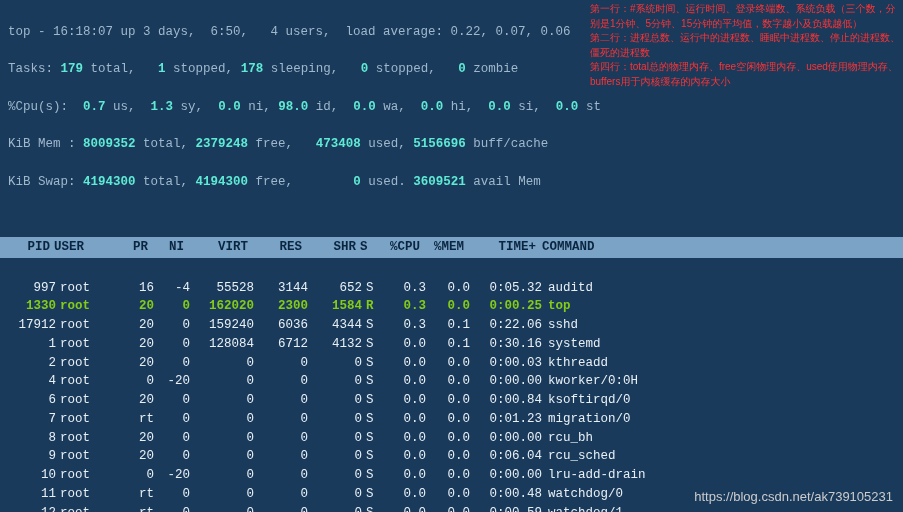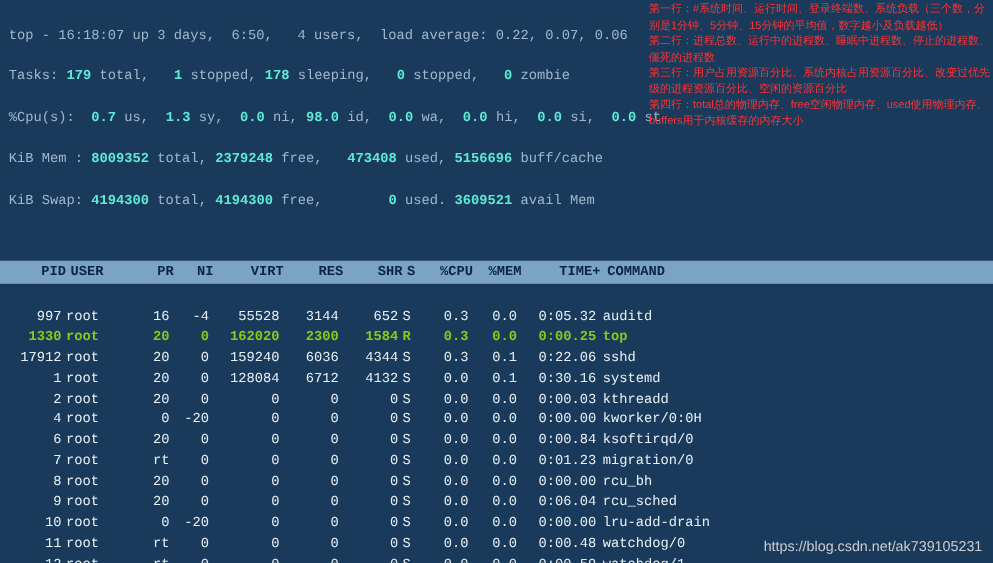--- a/index.html
+++ b/index.html
@@ -18,21 +18,21 @@
   .terminal {
     padding: 4px 8px;
     white-space: pre;
   }
   .dim { color: #9fb8cc; }
   .bold { font-weight: bold; color: #5eead4; }
   .header-row {
     background: #7aa3c5;
     color: #0a2540;
     font-weight: bold;
-    padding: 1px 12px;
+    padding: 1px 2px;
     margin: 2px -8px;
   }
   .header-row span { display:inline-block; }
   .row { color: #e8f0f5; }
   .row.hilite { font-weight: bold; color:#84cc16; }
   .col { display:inline-block; text-align:right; }
   .c-pid   { width: 48px; }
   .c-user  { width: 54px; text-align:left; padding-left:4px;}
   .c-pr    { width: 40px; }
   .c-ni    { width: 36px; }
@@ -74,17 +74,16 @@
 <div><span class="dim">KiB Mem :</span> <span class="bold">8009352</span> <span class="dim">total, </span><span class="bold">2379248</span> <span class="dim">free,   </span><span class="bold">473408</span> <span class="dim">used, </span><span class="bold">5156696</span> <span class="dim">buff/cache</span></div>
 <div><span class="dim">KiB Swap:</span> <span class="bold">4194300</span> <span class="dim">total, </span><span class="bold">4194300</span> <span class="dim">free,        </span><span class="bold">0</span> <span class="dim">used. </span><span class="bold">3609521</span> <span class="dim">avail Mem</span></div>
 <div style="height:6px"></div>
 <div class="header-row"><span class="col c-pid">PID</span><span class="col c-user">USER</span><span class="col c-pr">PR</span><span class="col c-ni">NI</span><span class="col c-virt">VIRT</span><span class="col c-res">RES</span><span class="col c-shr">SHR</span><span class="col c-s">S</span><span class="col c-cpu">%CPU</span><span class="col c-mem">%MEM</span><span class="col c-time">TIME+</span><span class="col c-cmd">COMMAND</span></div>
 <div id="process-rows"><div class="row"><span class="col c-pid">997</span><span class="col c-user">root</span><span class="col c-pr">16</span><span class="col c-ni">-4</span><span class="col c-virt">55528</span><span class="col c-res">3144</span><span class="col c-shr">652</span><span class="col c-s">S</span><span class="col c-cpu">0.3</span><span class="col c-mem">0.0</span><span class="col c-time">0:05.32</span><span class="col c-cmd">auditd</span></div><div class="row hilite"><span class="col c-pid">1330</span><span class="col c-user">root</span><span class="col c-pr">20</span><span class="col c-ni">0</span><span class="col c-virt">162020</span><span class="col c-res">2300</span><span class="col c-shr">1584</span><span class="col c-s">R</span><span class="col c-cpu">0.3</span><span class="col c-mem">0.0</span><span class="col c-time">0:00.25</span><span class="col c-cmd">top</span></div><div class="row"><span class="col c-pid">17912</span><span class="col c-user">root</span><span class="col c-pr">20</span><span class="col c-ni">0</span><span class="col c-virt">159240</span><span class="col c-res">6036</span><span class="col c-shr">4344</span><span class="col c-s">S</span><span class="col c-cpu">0.3</span><span class="col c-mem">0.1</span><span class="col c-time">0:22.06</span><span class="col c-cmd">sshd</span></div><div class="row"><span class="col c-pid">1</span><span class="col c-user">root</span><span class="col c-pr">20</span><span class="col c-ni">0</span><span class="col c-virt">128084</span><span class="col c-res">6712</span><span class="col c-shr">4132</span><span class="col c-s">S</span><span class="col c-cpu">0.0</span><span class="col c-mem">0.1</span><span class="col c-time">0:30.16</span><span class="col c-cmd">systemd</span></div><div class="row"><span class="col c-pid">2</span><span class="col c-user">root</span><span class="col c-pr">20</span><span class="col c-ni">0</span><span class="col c-virt">0</span><span class="col c-res">0</span><span class="col c-shr">0</span><span class="col c-s">S</span><span class="col c-cpu">0.0</span><span class="col c-mem">0.0</span><span class="col c-time">0:00.03</span><span class="col c-cmd">kthreadd</span></div><div class="row"><span class="col c-pid">4</span><span class="col c-user">root</span><span class="col c-pr">0</span><span class="col c-ni">-20</span><span class="col c-virt">0</span><span class="col c-res">0</span><span class="col c-shr">0</span><span class="col c-s">S</span><span class="col c-cpu">0.0</span><span class="col c-mem">0.0</span><span class="col c-time">0:00.00</span><span class="col c-cmd">kworker/0:0H</span></div><div class="row"><span class="col c-pid">6</span><span class="col c-user">root</span><span class="col c-pr">20</span><span class="col c-ni">0</span><span class="col c-virt">0</span><span class="col c-res">0</span><span class="col c-shr">0</span><span class="col c-s">S</span><span class="col c-cpu">0.0</span><span class="col c-mem">0.0</span><span class="col c-time">0:00.84</span><span class="col c-cmd">ksoftirqd/0</span></div><div class="row"><span class="col c-pid">7</span><span class="col c-user">root</span><span class="col c-pr">rt</span><span class="col c-ni">0</span><span class="col c-virt">0</span><span class="col c-res">0</span><span class="col c-shr">0</span><span class="col c-s">S</span><span class="col c-cpu">0.0</span><span class="col c-mem">0.0</span><span class="col c-time">0:01.23</span><span class="col c-cmd">migration/0</span></div><div class="row"><span class="col c-pid">8</span><span class="col c-user">root</span><span class="col c-pr">20</span><span class="col c-ni">0</span><span class="col c-virt">0</span><span class="col c-res">0</span><span class="col c-shr">0</span><span class="col c-s">S</span><span class="col c-cpu">0.0</span><span class="col c-mem">0.0</span><span class="col c-time">0:00.00</span><span class="col c-cmd">rcu_bh</span></div><div class="row"><span class="col c-pid">9</span><span class="col c-user">root</span><span class="col c-pr">20</span><span class="col c-ni">0</span><span class="col c-virt">0</span><span class="col c-res">0</span><span class="col c-shr">0</span><span class="col c-s">S</span><span class="col c-cpu">0.0</span><span class="col c-mem">0.0</span><span class="col c-time">0:06.04</span><span class="col c-cmd">rcu_sched</span></div><div class="row"><span class="col c-pid">10</span><span class="col c-user">root</span><span class="col c-pr">0</span><span class="col c-ni">-20</span><span class="col c-virt">0</span><span class="col c-res">0</span><span class="col c-shr">0</span><span class="col c-s">S</span><span class="col c-cpu">0.0</span><span class="col c-mem">0.0</span><span class="col c-time">0:00.00</span><span class="col c-cmd">lru-add-drain</span></div><div class="row"><span class="col c-pid">11</span><span class="col c-user">root</span><span class="col c-pr">rt</span><span class="col c-ni">0</span><span class="col c-virt">0</span><span class="col c-res">0</span><span class="col c-shr">0</span><span class="col c-s">S</span><span class="col c-cpu">0.0</span><span class="col c-mem">0.0</span><span class="col c-time">0:00.48</span><span class="col c-cmd">watchdog/0</span></div><div class="row"><span class="col c-pid">12</span><span class="col c-user">root</span><span class="col c-pr">rt</span><span class="col c-ni">0</span><span class="col c-virt">0</span><span class="col c-res">0</span><span class="col c-shr">0</span><span class="col c-s">S</span><span class="col c-cpu">0.0</span><span class="col c-mem">0.0</span><span class="col c-time">0:00.59</span><span class="col c-cmd">watchdog/1</span></div></div>
 </div>
 
 <div class="annotations">
   <div>第一行：#系统时间、运行时间、登录终端数、系统负载（三个数，分别是1分钟、5分钟、15分钟的平均值，数字越小及负载越低）</div>
   <div>第二行：进程总数、运行中的进程数、睡眠中进程数、停止的进程数、僵死的进程数</div>
-  <div>第三行：用户占用资源百分比、系统内核占用资源百分比、改变过优先级的进程资源百分比、空闲的资源百分比</div>
   <div>第四行：total总的物理内存、free空闲物理内存、used使用物理内存、buffers用于内核缓存的内存大小</div>
 </div>
 
 <div class="watermark">https://blog.csdn.net/ak739105231</div>
 
 </body></html>

